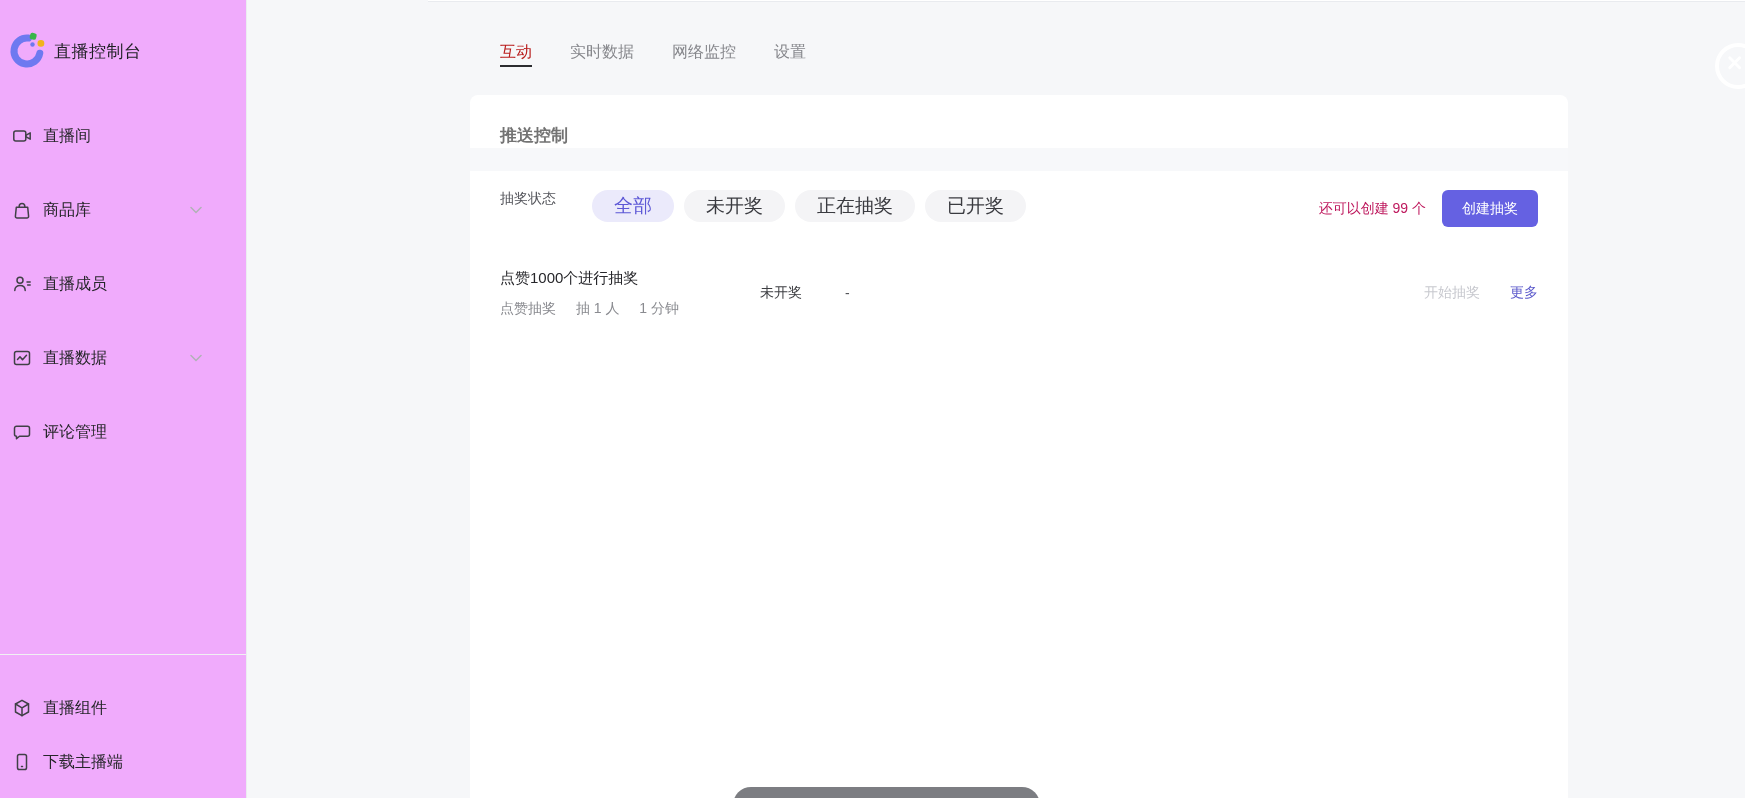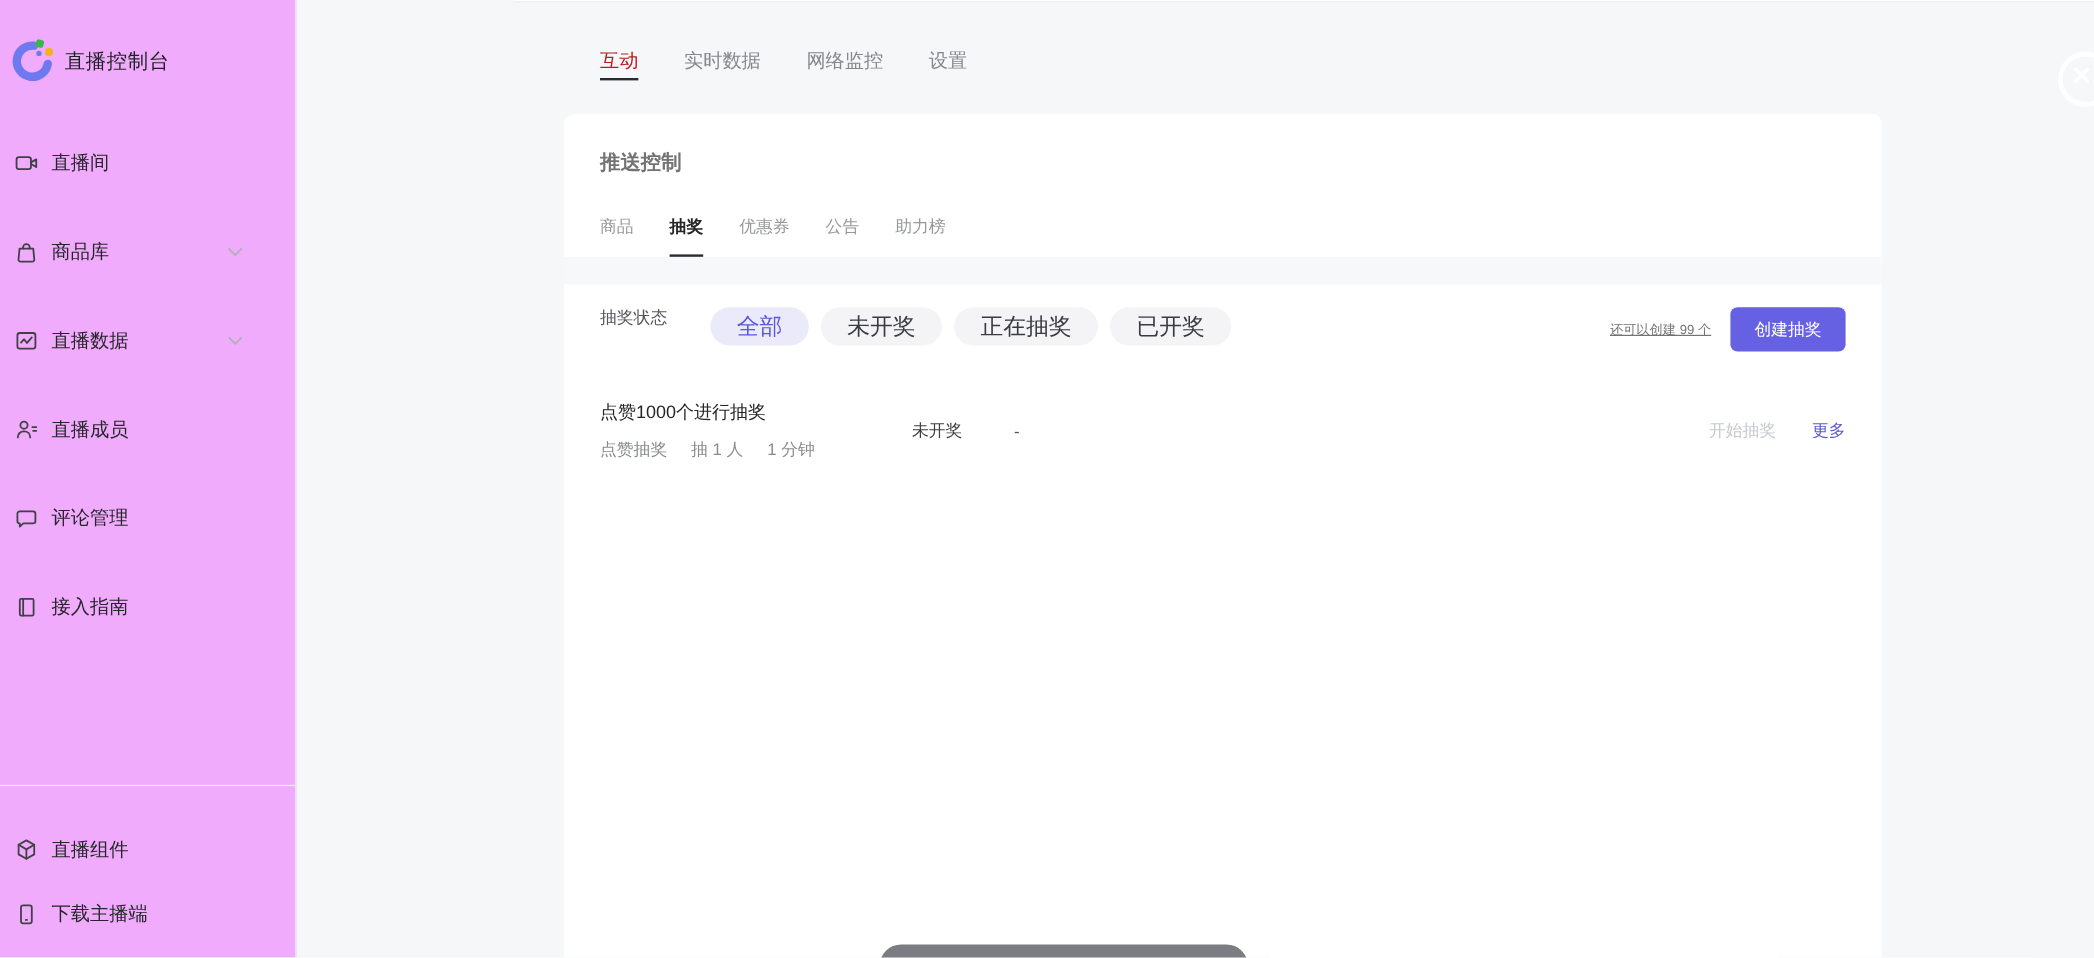--- a/index.html
+++ b/index.html
@@ -56,21 +56,21 @@
   
   .filter-row { display:flex; align-items:flex-start; margin-top:19px; height:37px; }
   .filter-label { font-size:14px; color:#55565c; margin-right:36px; }
   .pill {
     height:32px; padding:0 22px; border-radius:16px; margin-right:10px;
     display:flex; align-items:center; font-size:19px; color:#3a3b40;
     background:#f4f4f6; cursor:pointer; white-space:nowrap;
   }
   .pill.active { background:#ebeafb; color:#5d58d6; }
   .filter-right { margin-left:auto; display:flex; align-items:center; }
-  .quota-text { font-size:11px; color:#737373; margin-right:16px;text-decoration:underline; }
+  .quota-text { font-size:14px; color:#be185d; margin-right:16px; }
   .create-btn {
     width:96px; height:37px; border:none; border-radius:6px; background:#6561e2;
     color:#fff; font-size:14px; cursor:pointer; font-family:inherit;
   }
   
   .tbl { margin-top:26px; }
   .tbl-grid { display:grid; grid-template-columns:260px 85px 95px 135px 230px 1fr; }
   .tbl-head { height:24px; align-items:center; }
   .th { font-size:14px; color:#85868a; font-weight:400; }
   .th:last-child { text-align:right; }
@@ -123,57 +123,48 @@
       <span>商品库</span>
       <span class="chev">
         <svg width="12" height="8" viewBox="0 0 12 8" fill="none" stroke="currentColor" stroke-width="1.5" stroke-linecap="round">
             <path d="M1 1.5 L6 6.5 L11 1.5"></path>
           </svg>
       </span>
     </div>
     <div class="side-item">
       <span class="icn">
         <svg width="20" height="20" viewBox="0 0 20 20" fill="none" stroke="currentColor" stroke-width="1.5" stroke-linejoin="round" stroke-linecap="round">
+          <circle cx="8" cy="6.3" r="3"></circle>
+            <path d="M2.8 16.5 c0-3.2 2.3-5 5.2-5 s5.2 1.8 5.2 5"></path>
+          <path d="M15 8 h3.2 M15.6 11 h2.6"></path>
+        </svg>
+      </span>
+      <span>直播成员</span>
+    </div>
+    <div class="side-item">
+      <span class="icn">
+        <svg width="20" height="20" viewBox="0 0 20 20" fill="none" stroke="currentColor" stroke-width="1.5" stroke-linejoin="round" stroke-linecap="round">
           <rect x="2.5" y="3.5" width="15" height="13" rx="2"></rect>
             <path d="M5.5 11.5 L8 8.7 L10.5 11.8 L14.5 7.2"></path>
         </svg>
       </span>
       <span>直播数据</span>
       <span class="chev">
         <svg width="12" height="8" viewBox="0 0 12 8" fill="none" stroke="currentColor" stroke-width="1.5" stroke-linecap="round">
             <path d="M1 1.5 L6 6.5 L11 1.5"></path>
           </svg>
       </span>
     </div>
     <div class="side-item">
       <span class="icn">
         <svg width="20" height="20" viewBox="0 0 20 20" fill="none" stroke="currentColor" stroke-width="1.5" stroke-linejoin="round" stroke-linecap="round">
-          <circle cx="8" cy="6.3" r="3"></circle>
-            <path d="M2.8 16.5 c0-3.2 2.3-5 5.2-5 s5.2 1.8 5.2 5"></path>
-          <path d="M15 8 h3.2 M15.6 11 h2.6"></path>
-        </svg>
-      </span>
-      <span>直播成员</span>
-    </div>
-    <div class="side-item">
-      <span class="icn">
-        <svg width="20" height="20" viewBox="0 0 20 20" fill="none" stroke="currentColor" stroke-width="1.5" stroke-linejoin="round" stroke-linecap="round">
           <path d="M4.5 4.2 h11 a2 2 0 0 1 2 2 v6 a2 2 0 0 1 -2 2 h-8 l-3 2.6 v-2.6 a2 2 0 0 1 -2 -2 v-6 a2 2 0 0 1 2 -2 z"></path>
         </svg>
       </span>
       <span>评论管理</span>
-    </div>
-    <div class="side-item">
-      <span class="icn">
-        <svg width="20" height="20" viewBox="0 0 20 20" fill="none" stroke="currentColor" stroke-width="1.5" stroke-linejoin="round" stroke-linecap="round">
-          <rect x="4.5" y="3" width="11.5" height="14" rx="1.2"></rect>
-            <path d="M7.3 3 v14"></path>
-        </svg>
-      </span>
-      <span>接入指南</span>
     </div>
   </nav>
 
   <div class="side-footer">
     <div class="side-item">
       <span class="icn">
         <svg width="20" height="20" viewBox="0 0 20 20" fill="none" stroke="currentColor" stroke-width="1.5" stroke-linejoin="round" stroke-linecap="round">
           <path d="M10 2.3 L16.5 6 v8 L10 17.7 L3.5 14 V6 Z"></path>
             <path d="M3.5 6 L10 9.8 L16.5 6 M10 9.8 V17.7"></path>
         </svg>
@@ -204,27 +195,20 @@
 
   <div class="close-fab">
     <svg width="46" height="46" viewBox="0 0 46 46" fill="none" stroke="#fff" stroke-width="3.5" stroke-linecap="round">
       <path d="M13 13 L25 25 M25 13 L13 25"></path>
     </svg>
   </div>
 
   <section class="card">
     <h2 class="card-title">推送控制</h2>
 
-    <div class="subtabs">
-      <div class="subtab">商品</div>
-      <div class="subtab active">抽奖</div>
-      <div class="subtab">优惠券</div>
-      <div class="subtab">公告</div>
-      <div class="subtab">助力榜</div>
-    </div>
 
     <div class="gray-band"></div>
 
     <div class="filter-row">
       <span class="filter-label">抽奖状态</span>
       <div class="pill active">全部</div>
       <div class="pill">未开奖</div>
       <div class="pill">正在抽奖</div>
       <div class="pill">已开奖</div>
       <div class="filter-right">

